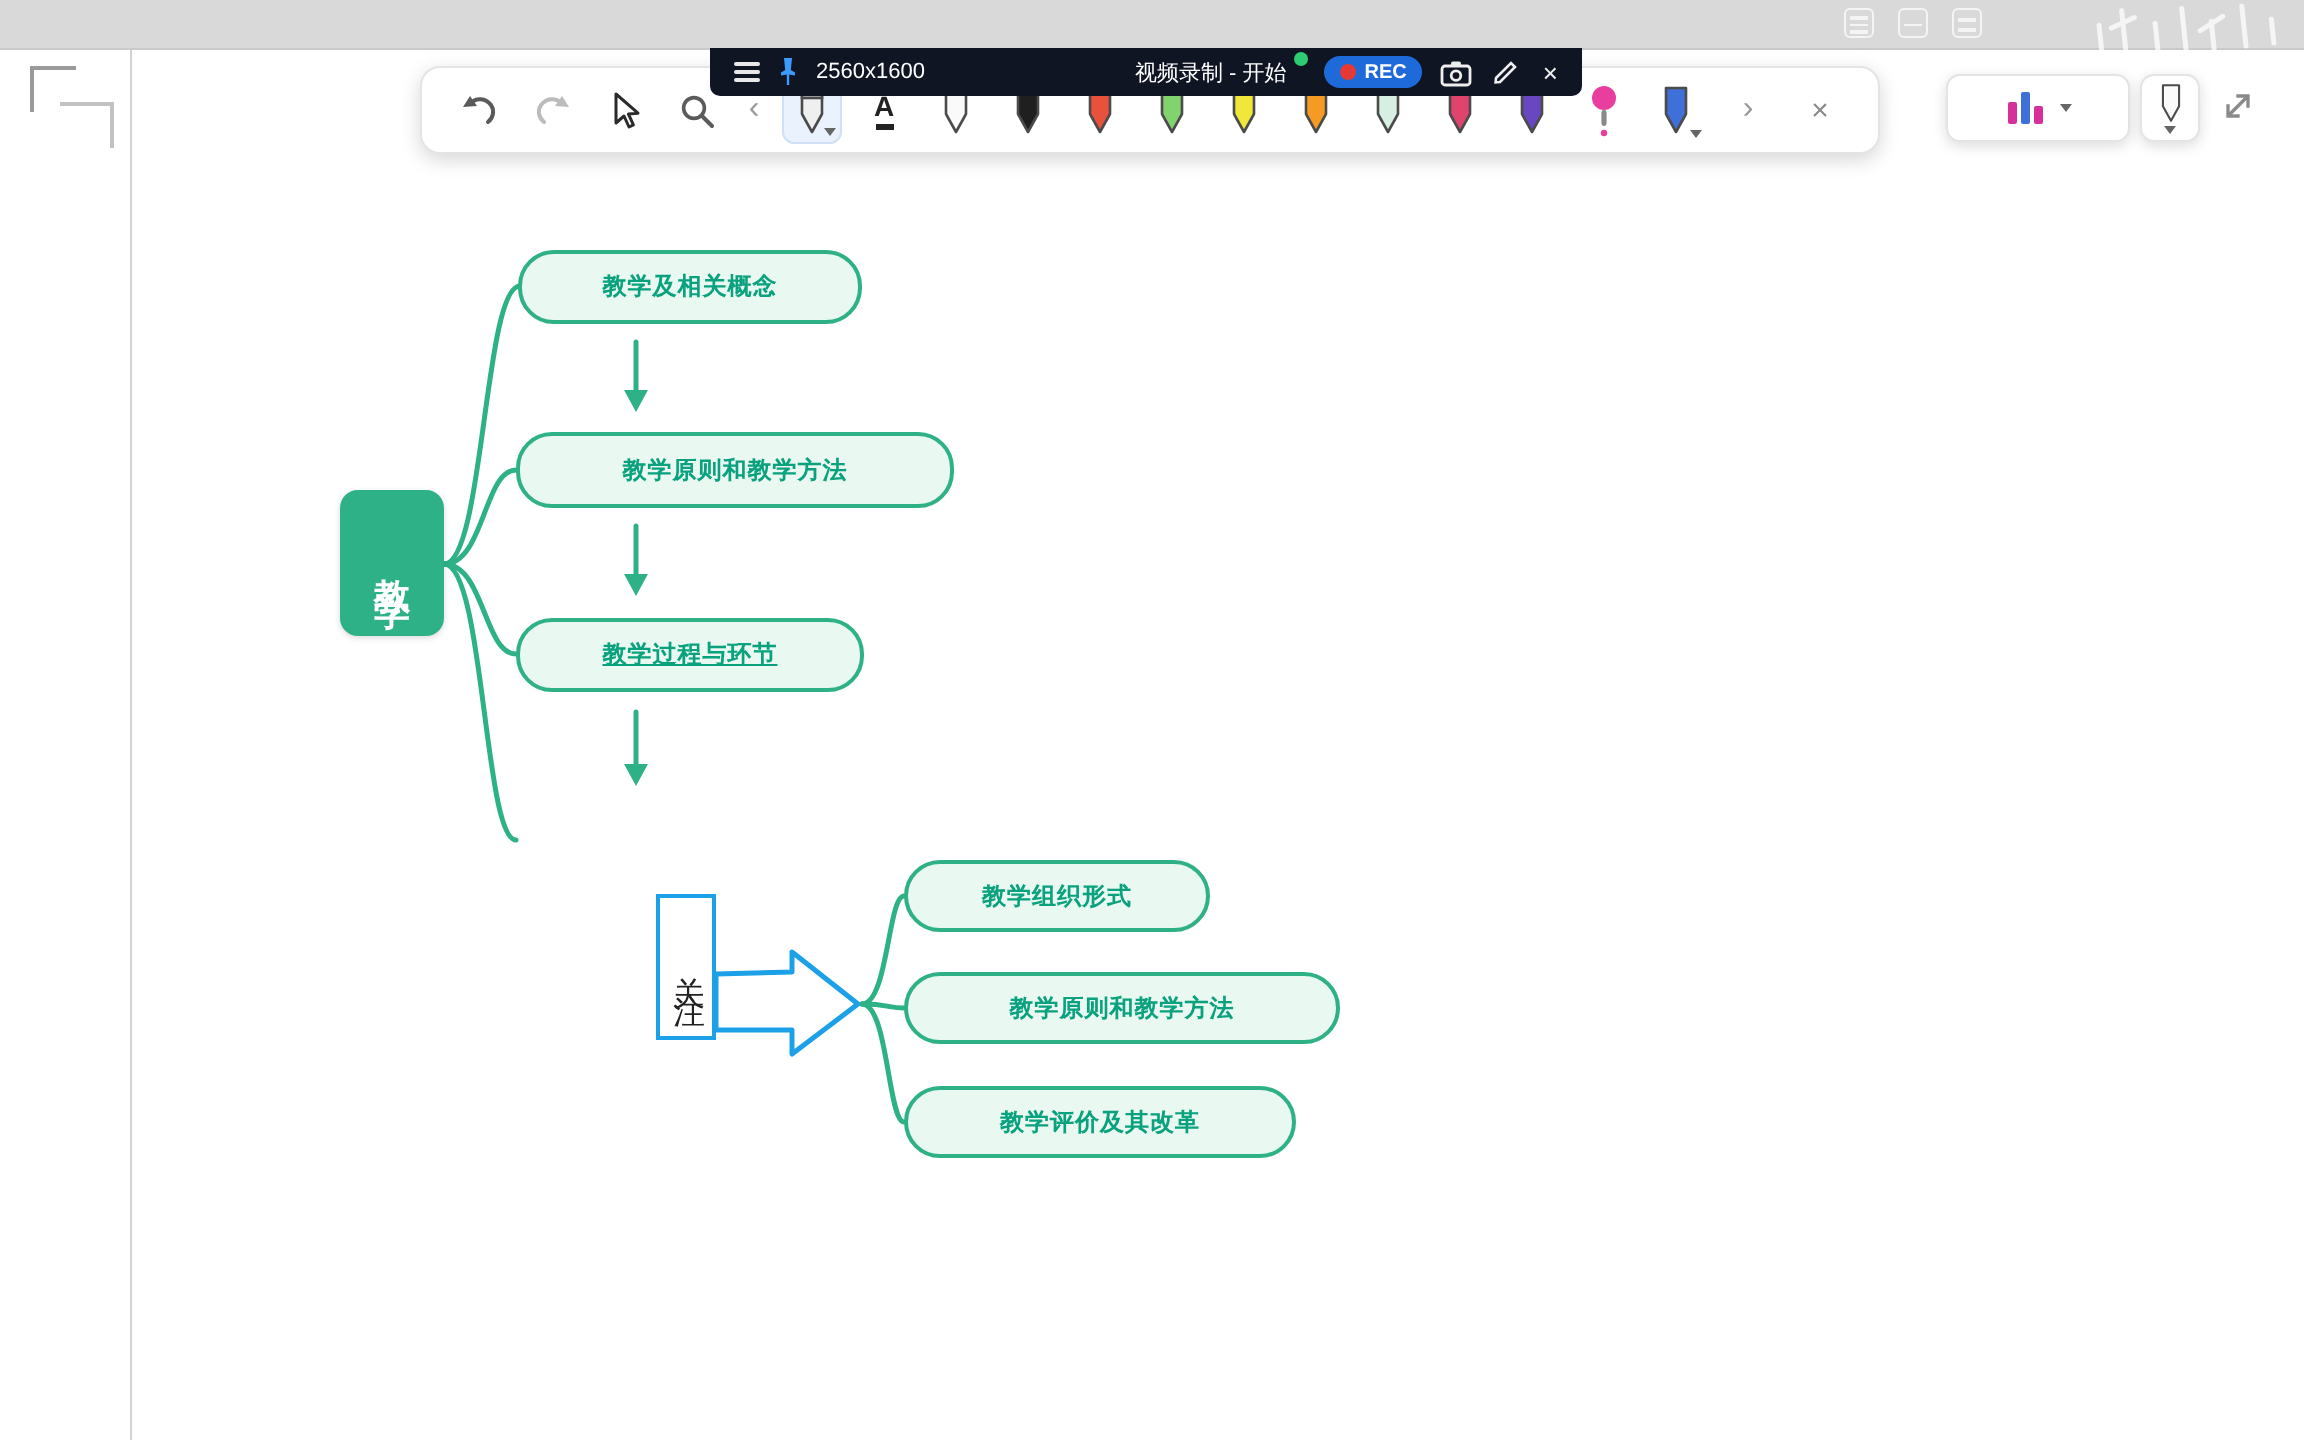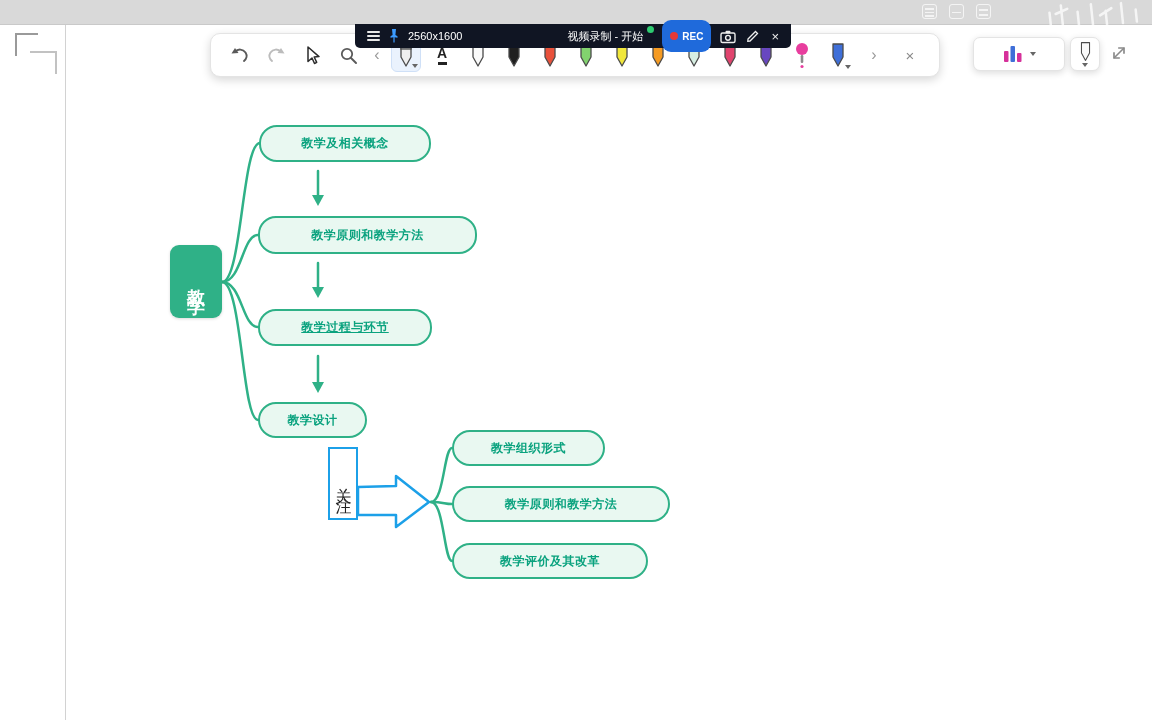--- a/index.html
+++ b/index.html
@@ -16,21 +16,21 @@
              background:#fff; border-right:1px solid #d2d2d2; }
 
   
   .recbar { position:absolute; left:355px; top:0; width:436px; height:24px;
             background:var(--topbar-bg); border-radius:0 0 5px 5px;
             display:flex; align-items:center; gap:8px; padding:0 12px;
             color:#fff; font-size:11px; z-index:30;margin-top:24px; }
   .hamburger { display:flex; flex-direction:column; gap:2.5px; width:13px; }
   .hamburger i { display:block; height:1.5px; background:#e8e8e8; border-radius:1px; }
   .rec-chip { display:flex; align-items:center; gap:4px; background:var(--rec-blue);
-              border-radius:9px; height:32px; padding:0 8px; font-weight:bold; font-size:10px; }
+              border-radius:9px; height:16px; padding:0 8px; font-weight:bold; font-size:10px; }
   .rec-dot { width:8px; height:8px; border-radius:50%; background:var(--rec-red); }
   .green-dot { width:7px; height:7px; border-radius:50%; background:var(--green-dot);
                align-self:flex-start; margin-top:2px; margin-left:-4px; }
   .bar-x { font-size:13px; color:#eee; line-height:1; margin-left:2px; }
   .recbar svg { display:block; }
 
   
   .ghosts { position:absolute; left:922px; top:4px; display:flex; gap:12px; z-index:5; }
   .ghost { width:15px; height:15px; border:1.5px solid rgba(255,255,255,.85);
            border-radius:3px; position:relative; opacity:.85; }
@@ -294,21 +294,20 @@
     <path class="tealStroke" d="M431,502 C444,502 444,448 452,448"></path>
     <path class="tealStroke" d="M431,502 C444,502 444,504 452,504"></path>
     <path class="tealStroke" d="M431,502 C444,502 444,561 452,561"></path>
   </svg>
 
   <div class="root-node" style="left:170px; top:245px; width:52px; height:73px;">教学</div>
 
   <div class="node" style="left:259px; top:125px; width:172px; height:37px;">教学及相关概念</div>
   <div class="node" style="left:258px; top:216px; width:219px; height:38px;">教学原则和教学方法</div>
   <div class="node" style="left:258px; top:309px; width:174px; height:37px;text-decoration:underline;">教学过程与环节</div>
-  <div class="node" style="left:258px; top:402px; width:109px; height:36px;">教学设计</div>
 
   <div class="callout" style="left:328px; top:447px; width:30px; height:73px;">关注</div>
 
   <div class="node" style="left:452px; top:430px; width:153px; height:36px;">教学组织形式</div>
   <div class="node" style="left:452px; top:543px; width:196px; height:36px;">教学评价及其改革</div>
   <div class="node" style="left:452px; top:486px; width:218px; height:36px;">教学原则和教学方法</div>
 
 </div>
 
 </body></html>

